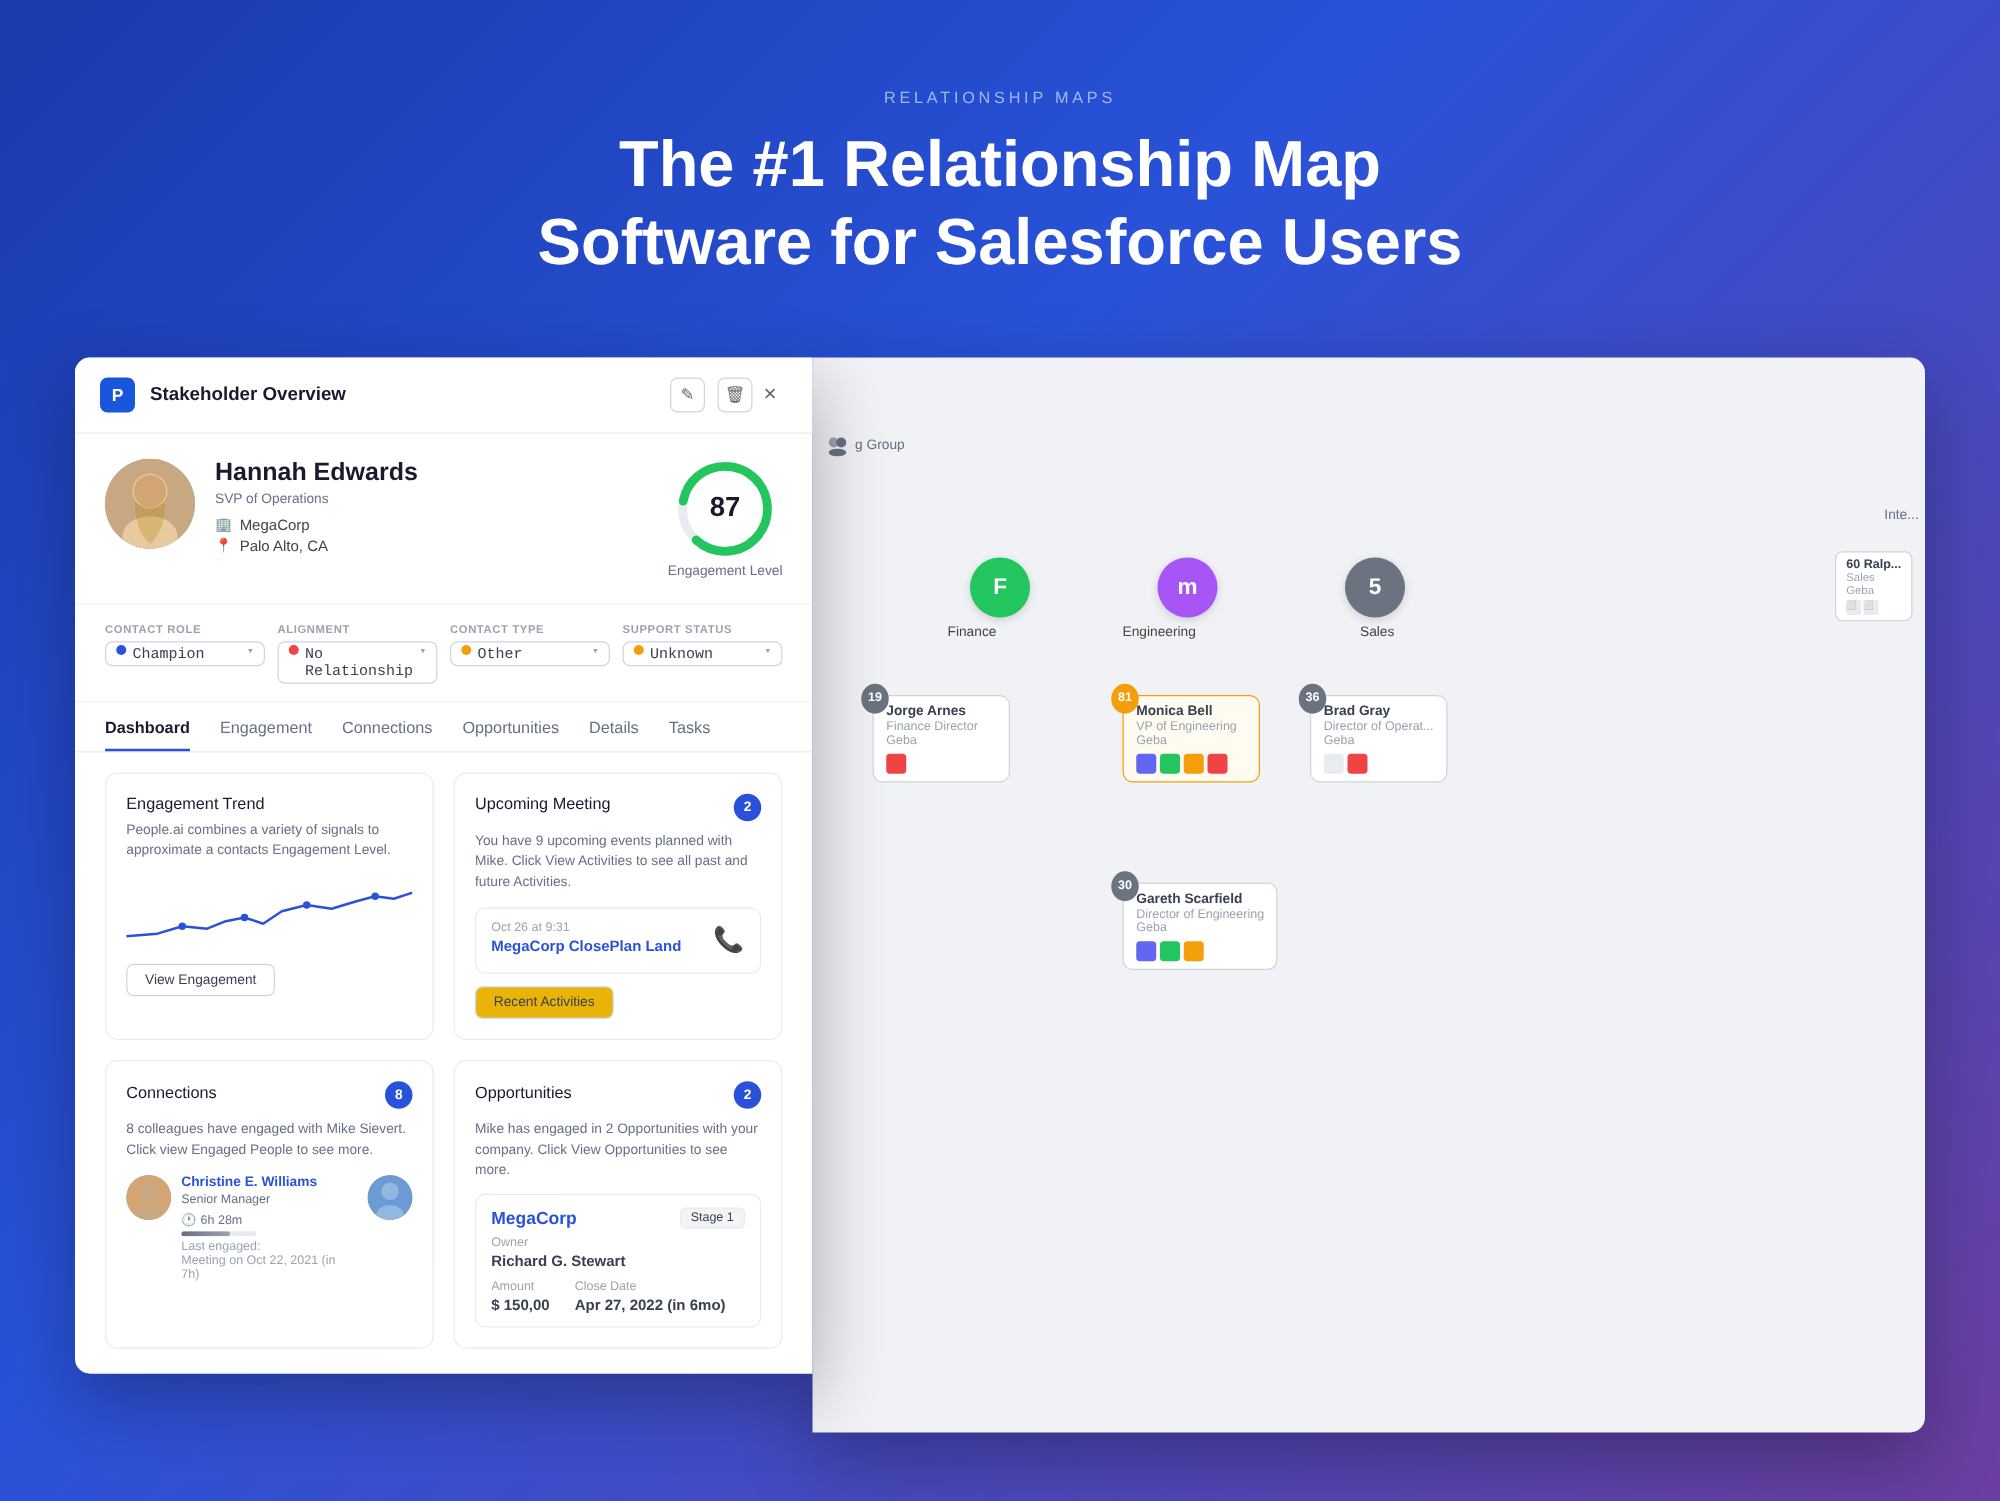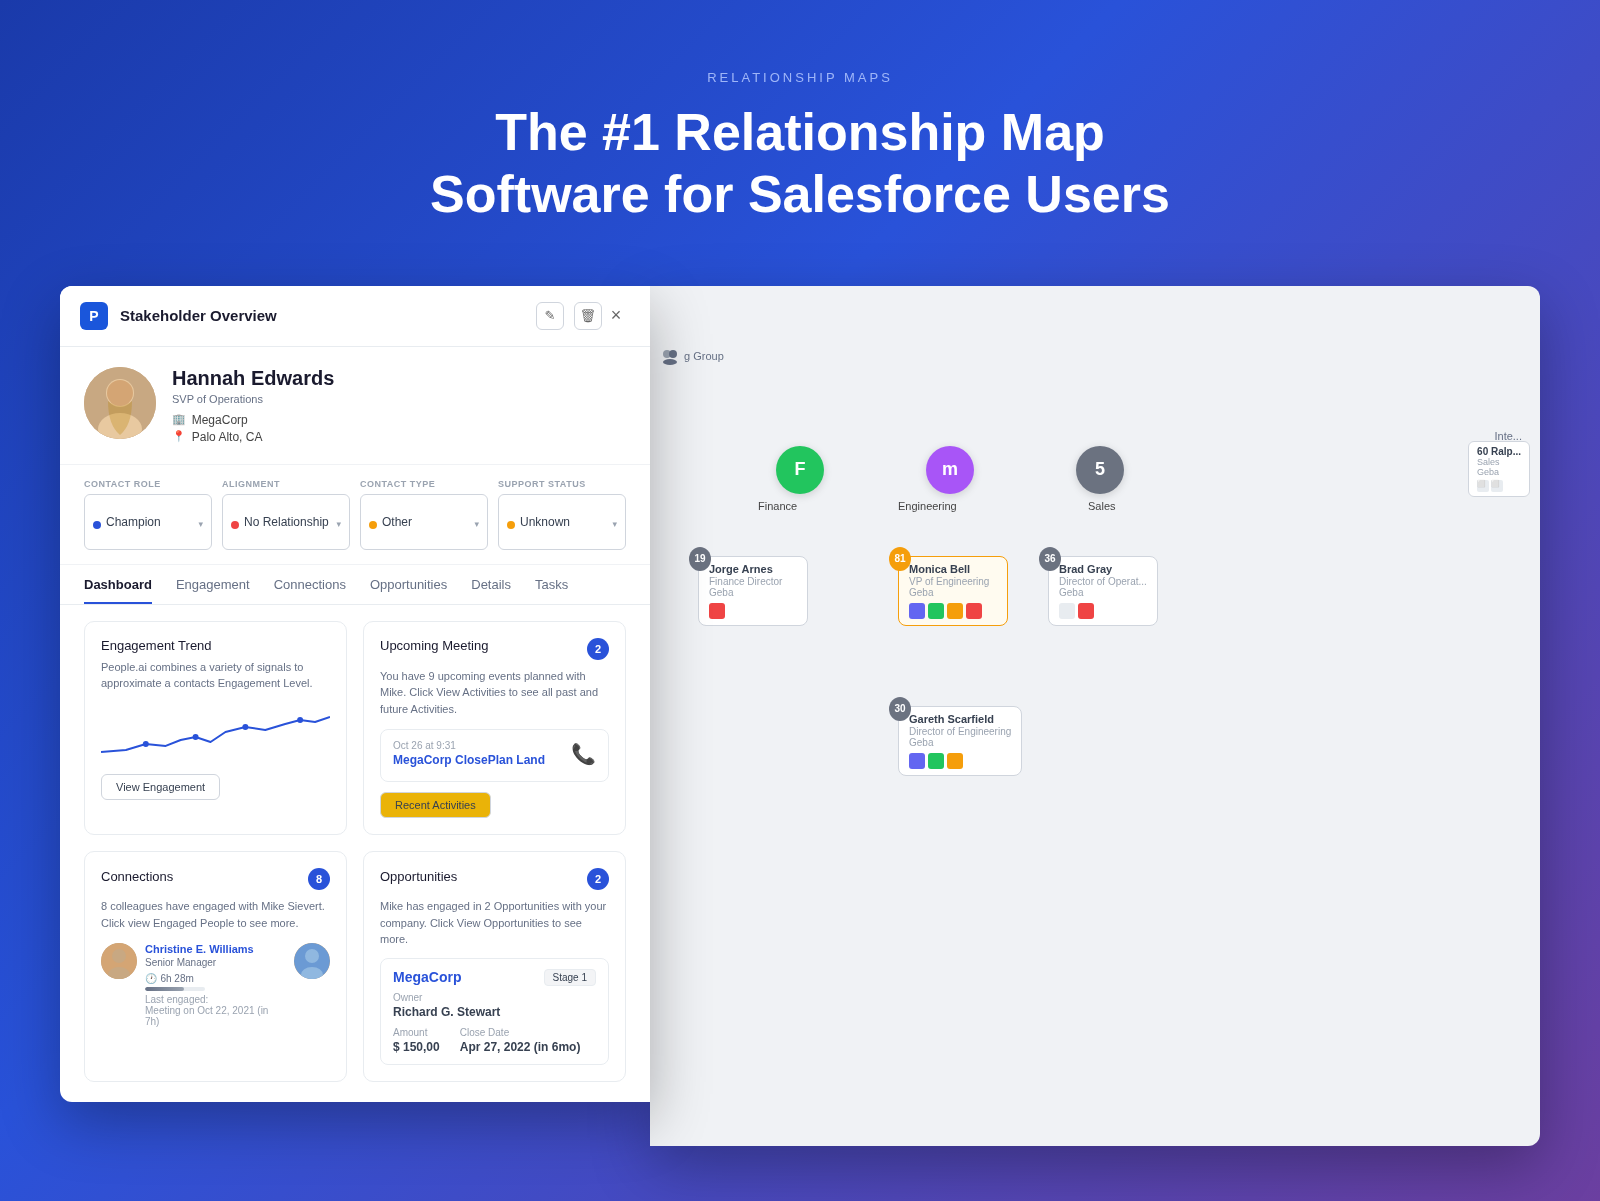--- a/index.html
+++ b/index.html
@@ -187,29 +187,30 @@
     .dropdown-label {
       font-size: 9px;
       font-weight: 600;
       color: #9aa3b0;
       text-transform: uppercase;
       letter-spacing: 0.5px;
       margin-bottom: 5px;
     }
     .dropdown-select {
       display: flex;
-      align-items: flex-end;
+      align-items: flex-start;
       gap: 5px;
-      padding: 20px 8px;
+      padding: 2px 8px;
       border: 1px solid #d0d5dd;
       border-radius: 6px;
       font-size: 12px;
       color: #374151;
       background: #fff;
       cursor: pointer;
+      font-family: Liberation Mono, monospace;
     }
     .dot {
       width: 8px;
       height: 8px;
       border-radius: 50%;
       flex-shrink: 0;
     }
     .dot-blue { background: #2952d9; }
     .dot-orange { background: #f59e0b; }
     .dot-red { background: #ef4444; }
@@ -536,20 +537,28 @@
         <div class="profile-meta">
           <div class="profile-meta-item">
             <span class="meta-icon">🏢</span>
             <span>MegaCorp</span>
           </div>
           <div class="profile-meta-item">
             <span class="meta-icon">📍</span>
             <span>Palo Alto, CA</span>
           </div>
         </div>
+      </div>
+      <div class="engagement-badge">
+        <svg class="engagement-svg" viewBox="0 0 80 80">
+          <circle cx="40" cy="40" r="34" fill="none" stroke="#e8ecf0" stroke-width="7"></circle>
+          <circle cx="40" cy="40" r="34" fill="none" stroke="#22c55e" stroke-width="7" stroke-dasharray="179 34" stroke-dashoffset="47" stroke-linecap="round" transform="rotate(-90 40 40)"></circle>
+          <text x="40" y="46" text-anchor="middle" font-size="22" font-weight="700" fill="#1a1a2e">87</text>
+        </svg>
+        <div class="engagement-label">Engagement Level</div>
       </div>
     </div>
 
     <div class="dropdowns-row">
       <div class="dropdown-group">
         <div class="dropdown-label">CONTACT ROLE</div>
         <div class="dropdown-select">
           <span class="dot dot-blue"></span>
           <span>Champion</span>
           <span class="chevron-down">▾</span>
@@ -743,21 +752,21 @@
       <div style="position:absolute;right:10px;top:155px;background:#fff;border:1px solid #d0d5dd;border-radius:6px;padding:4px 8px;font-size:10px;">
         <div style="font-weight:600;font-size:10px;color:#374151;">60 Ralp...</div>
         <div style="font-size:9px;color:#9aa3b0;">Sales</div>
         <div style="font-size:9px;color:#9aa3b0;">Geba</div>
         <div style="display:flex;gap:2px;margin-top:3px;">
           <div style="width:12px;height:12px;background:#e8ecf0;border-radius:2px;font-size:7px;">⬜</div>
           <div style="width:12px;height:12px;background:#e8ecf0;border-radius:2px;font-size:7px;">⬜</div>
         </div>
       </div>
 
-      <div style="position:absolute;right:18px;top:120px;font-size:11px;color:#667085;margin-top:24px;">Inte...</div>
+      <div style="position:absolute;right:5px;top:120px;font-size:11px;color:#667085;">Inte...</div>
 
       <div class="person-card" style="left:48px;top:270px;">
         <div class="person-num" style="background:#6b7280;">19</div>
         <div class="person-name">Jorge Arnes</div>
         <div class="person-title">Finance Director</div>
         <div class="person-company">Geba</div>
         <div class="person-icons">
           <div class="person-icon-dot" style="background:#ef4444;"></div>
         </div>
       </div>

